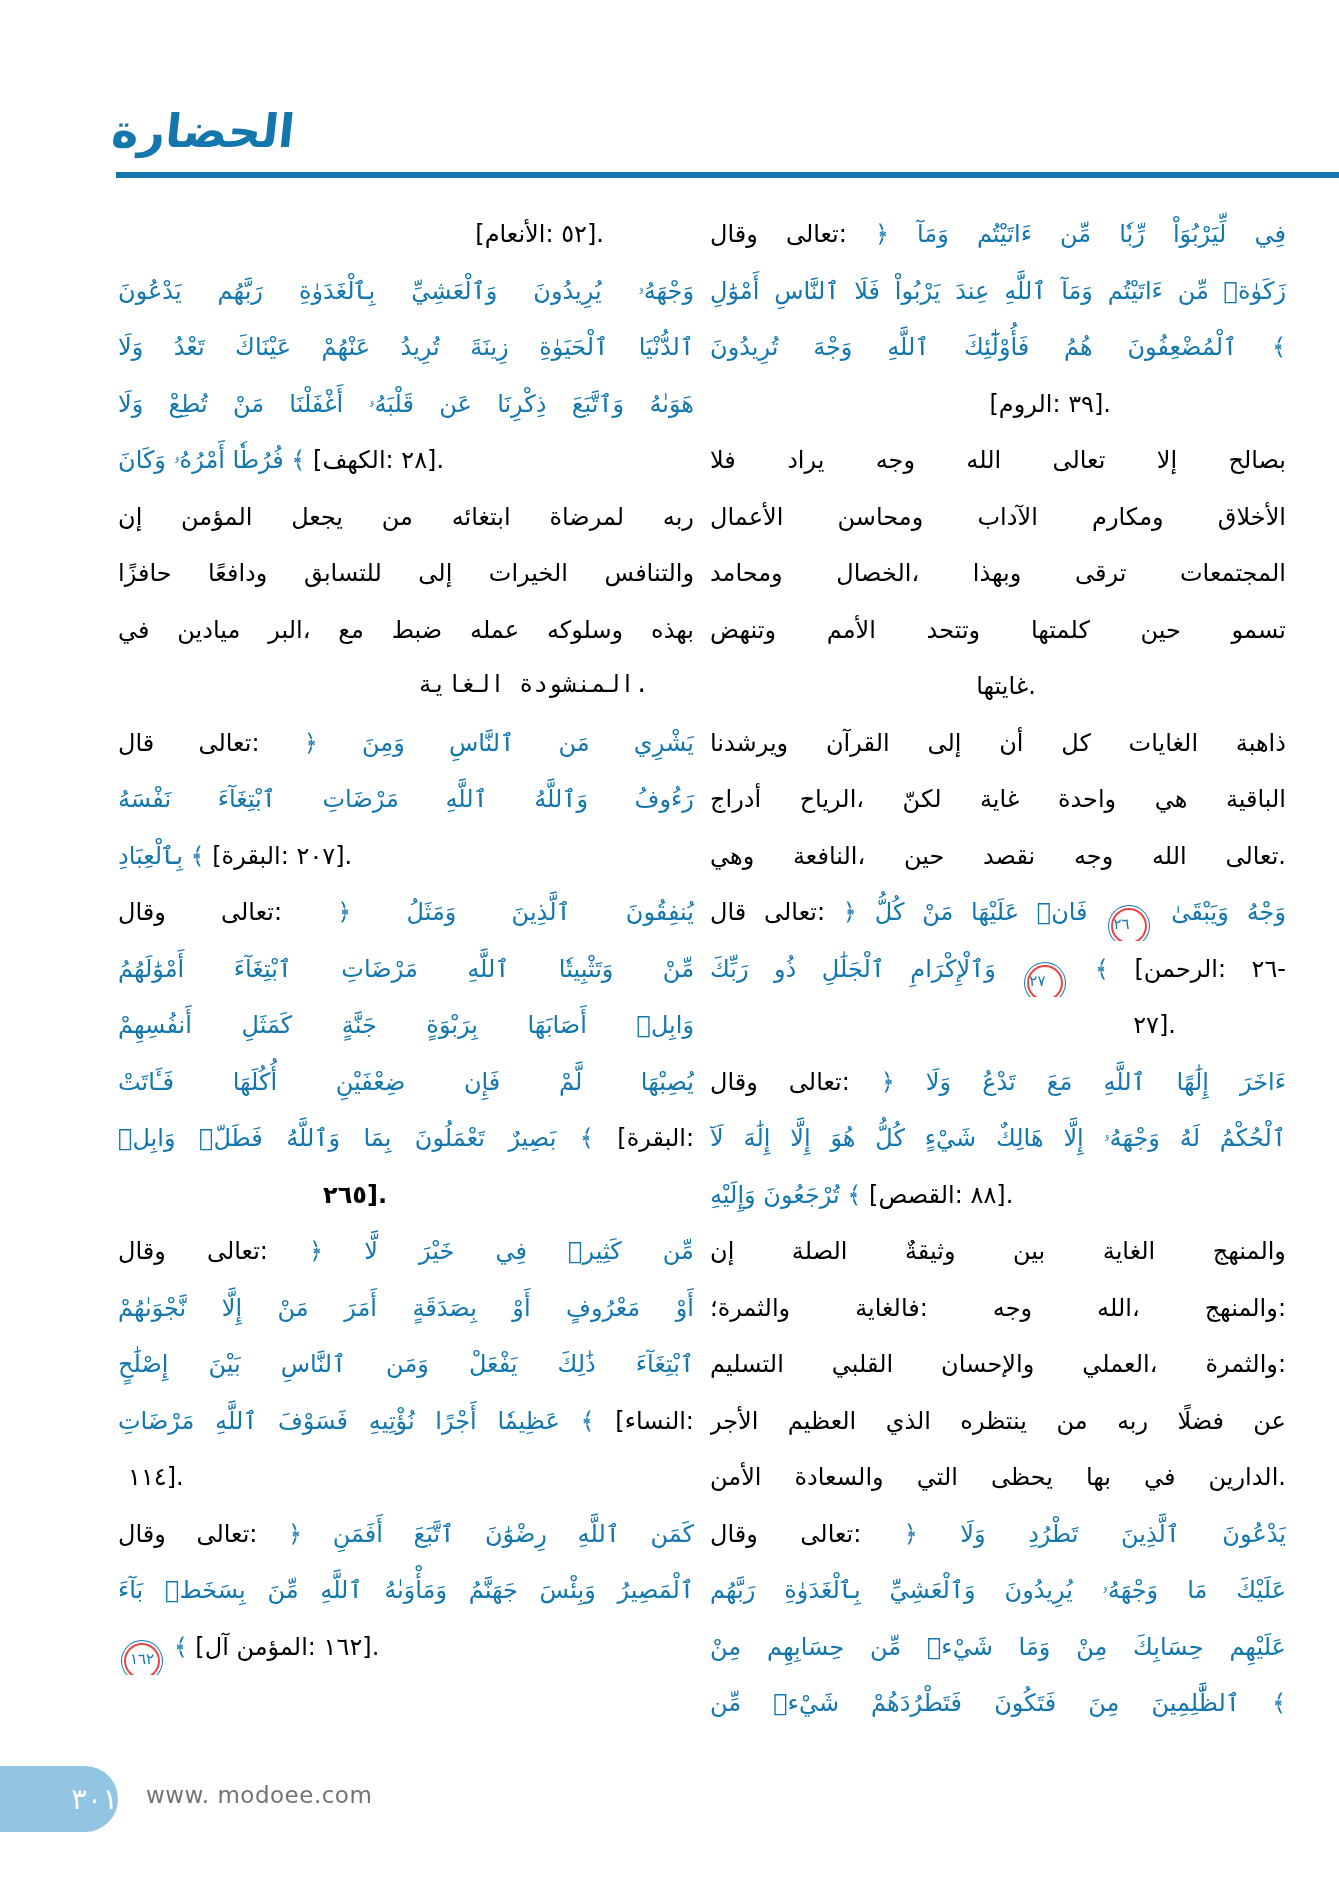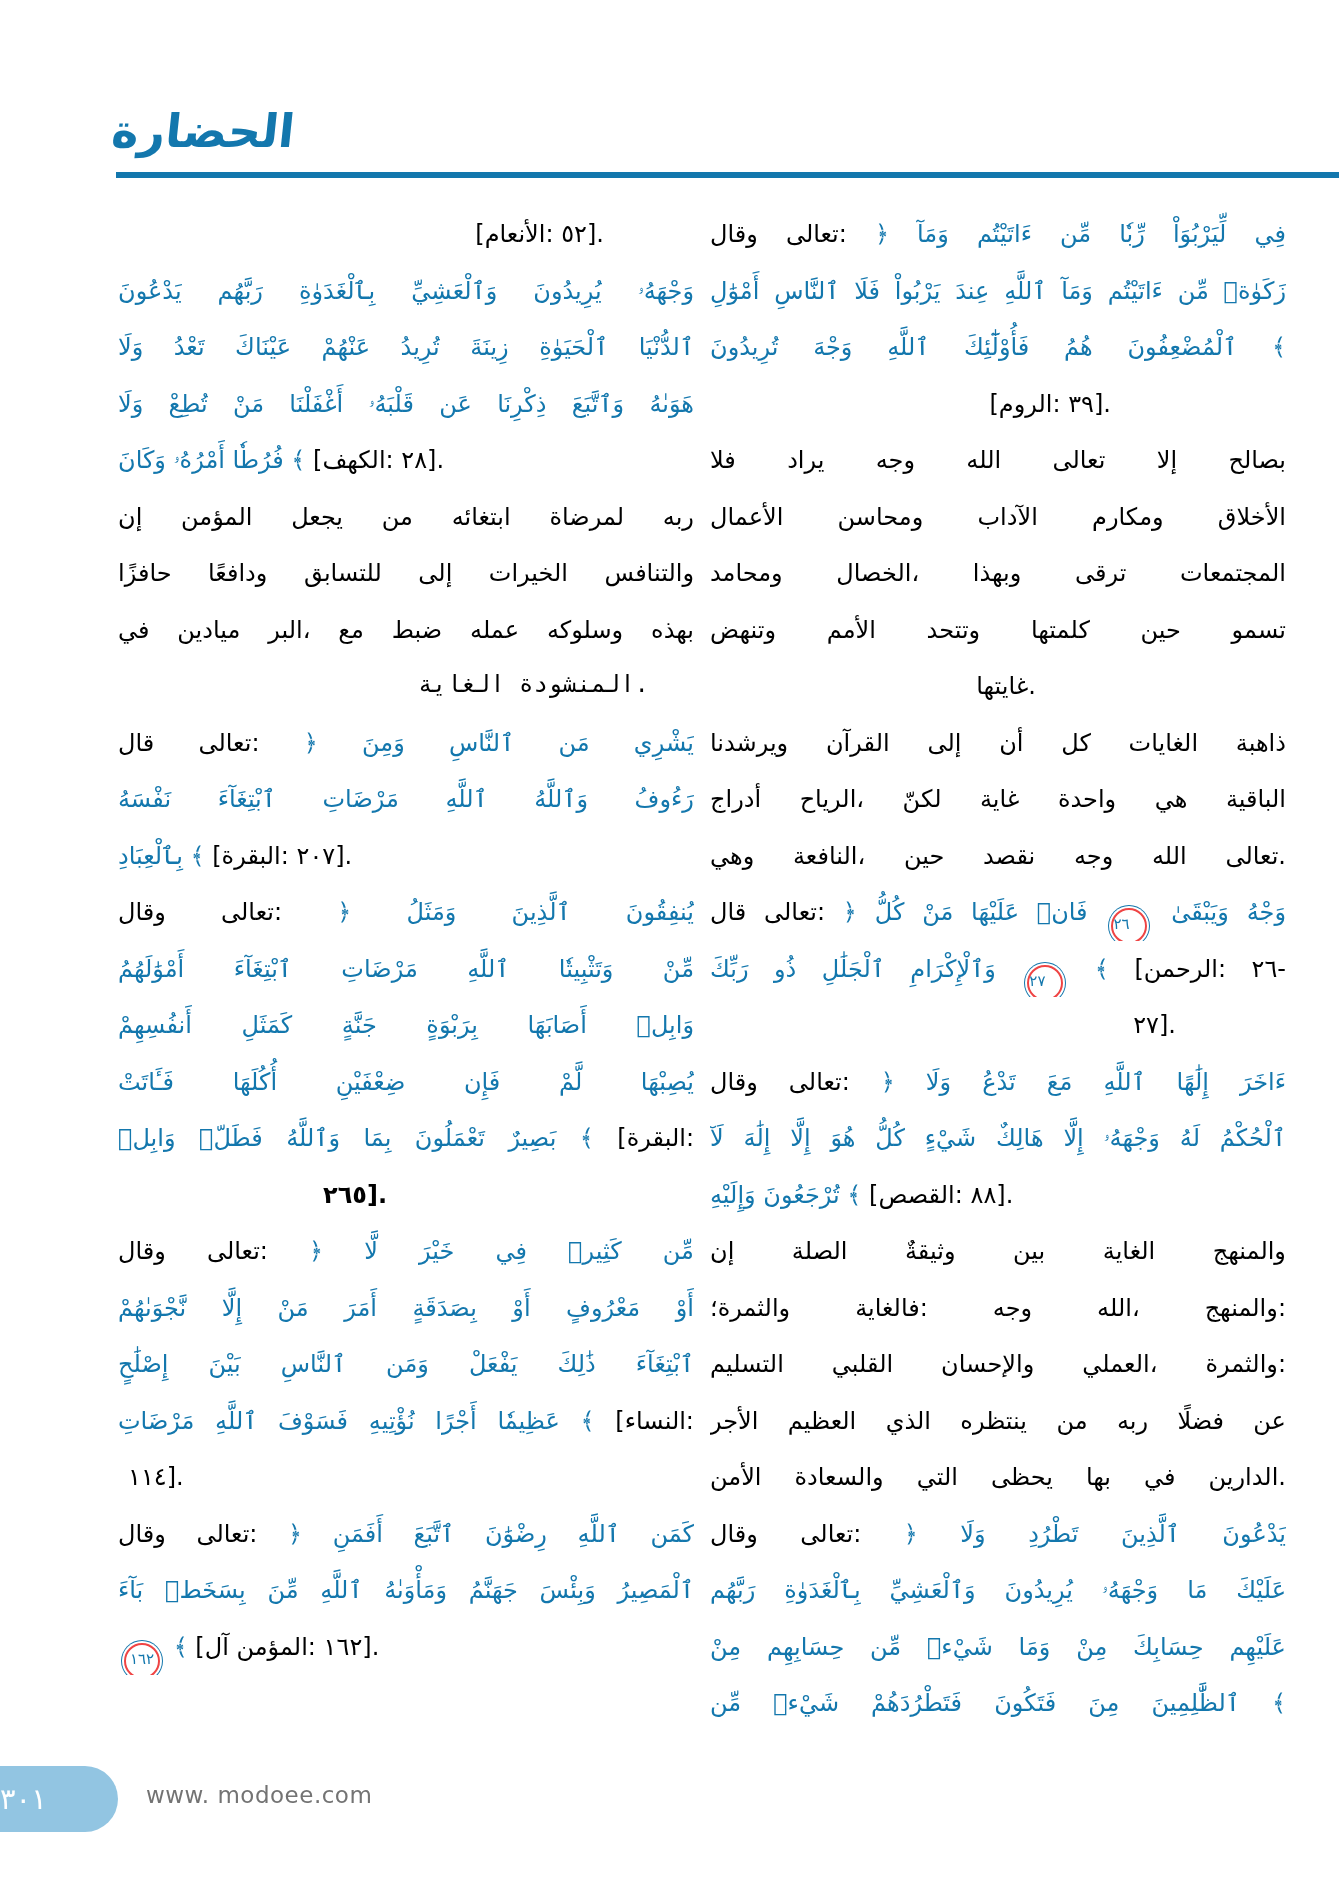--- a/index.html
+++ b/index.html
@@ -32,21 +32,21 @@
   .s-q{ color:#1377ad; }
   .s-m{
     display:inline-block; width:32px; height:32px; line-height:29px; text-align:center;
     border:2px solid #ef4444; border-radius:50%; box-shadow:0 0 0 2px #fff,0 0 0 3px #1377ad;
     color:#1377ad; font-size:15px; vertical-align:-9px; margin:0 6px; background:#fff;
   }
   
   .page-tab{
     position:absolute; left:0; top:1766px; width:118px; height:66px;
     background:#92c5e2; border-radius:0 33px 33px 0;
-    color:#ffffff; font-size:29px; text-align:left; line-height:66px;
+    color:#ffffff; font-size:29px; text-align:right; line-height:66px;
   }
   .site-url{
     position:absolute; left:146px; top:1782px; font-size:23px; color:#737373;
     direction:ltr; letter-spacing:0.5px;
   }
 </style>
 </head>
 <body>
 
 <div class="page">

